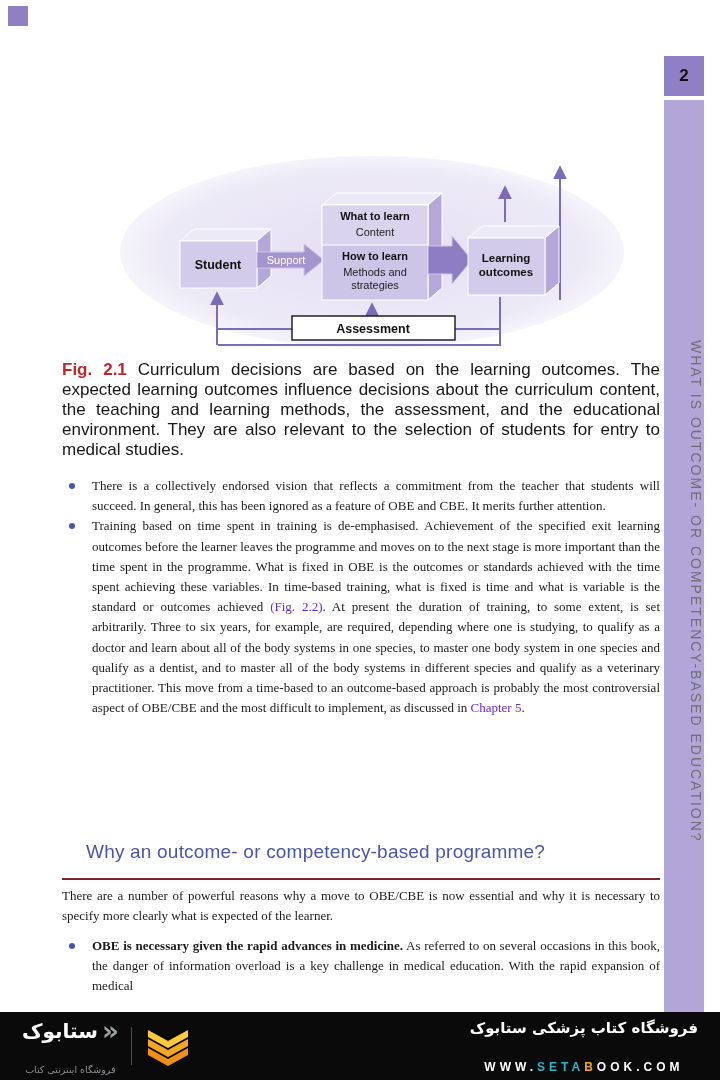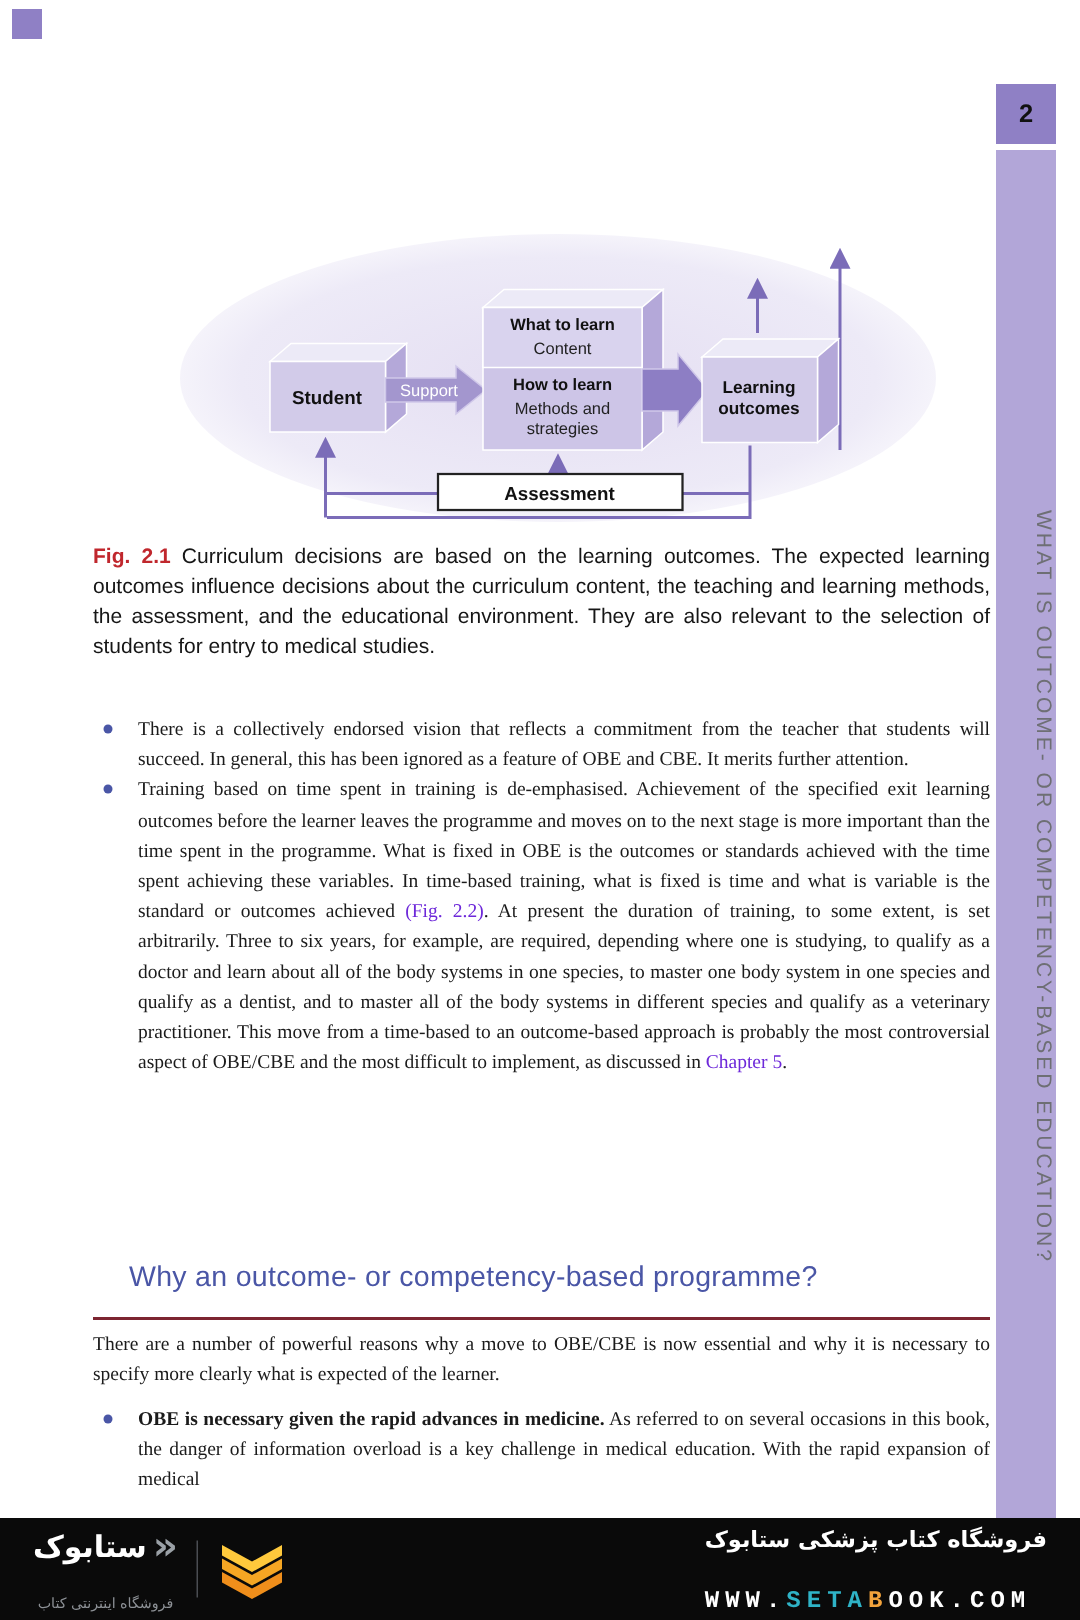--- a/index.html
+++ b/index.html
@@ -12,21 +12,21 @@
   .side-band{position:absolute;left:664px;top:100px;width:40px;height:912px;background:#b2a6d8;}
   .side-title{position:absolute;left:0;top:0;width:40px;height:912px;box-sizing:border-box;
         padding-top:70px;display:flex;justify-content:center;
         writing-mode:vertical-rl;font-size:14px;letter-spacing:2px;color:#6e6f74;}
   
   .fig-title{position:absolute;left:60px;top:132px;width:600px;text-align:center;
         font-weight:bold;font-size:13px;color:#111;}
   .diagram{position:absolute;left:60px;top:148px;}
   .diagram text{font-family:"Liberation Sans",sans-serif;}
   
-  .caption{position:absolute;left:62px;top:360px;width:598px;font-size:14px;line-height:20px;
+  .caption{position:absolute;left:62px;top:360px;width:598px;font-size:17px;line-height:20px;
         color:#161616;text-align:justify;}
   .caption .figlab{font-weight:bold;color:#c0272d;}
   
   .body-serif{font-family:"Liberation Serif",serif;font-size:13px;line-height:20.2px;color:#1b1b1b;}
   .bullets{position:absolute;left:62px;top:476px;width:598px;}
   .bullet{position:relative;padding-left:30px;text-align:justify;}
   .dot{position:absolute;left:7px;top:7px;width:6px;height:6px;border-radius:50%;background:#4a56a6;}
   .link{color:#6d28d9;text-decoration:none;cursor:pointer;}
   .section-heading{position:absolute;left:62px;top:841px;width:598px;
         font-size:19px;color:#4a56a6;letter-spacing:.2px;margin-left:24px;}
@@ -37,25 +37,25 @@
   .footer{position:absolute;left:0;top:1012px;width:720px;height:68px;background:#0a0a0a;
         display:flex;align-items:center;justify-content:space-between;box-sizing:border-box;
         padding:0 22px;}
   .footer-left{display:flex;align-items:center;gap:12px;}
   .logo-mark{color:#9aa0a6;font-size:26px;line-height:1;font-weight:bold;}
   .logo-name{color:#ffffff;font-size:20px;font-weight:bold;direction:rtl;
         font-family:"DejaVu Sans",sans-serif;display:flex;align-items:center;gap:4px;}
   .logo-sub{color:#8d9196;font-size:9.5px;margin-top:20px;text-align:center;direction:rtl;
         font-family:"DejaVu Sans",sans-serif;}
   .logo-divider{width:1px;height:38px;background:#4a4d52;}
-  .footer-right{text-align:left;}
+  .footer-right{text-align:center;}
   .store-title{color:#ffffff;font-size:15px;font-weight:bold;direction:rtl;
         font-family:"DejaVu Sans",sans-serif;}
-  .url{margin-top:23px;color:#ffffff;font-size:16px;font-weight:bold;letter-spacing:4px;
-        font-family:Liberation Mono, monospace;}
+  .url{margin-top:23px;color:#ffffff;font-size:12px;font-weight:bold;letter-spacing:4px;
+        font-family:Liberation Sans, sans-serif;}
   .url .teal{color:#2fb3c7;}
   .url .orange{color:#f2a33c;}
 </style>
 </head>
 <body>
 
 <div class="page">
 
   <div class="corner-square"></div>
   <div class="page-num-box">

